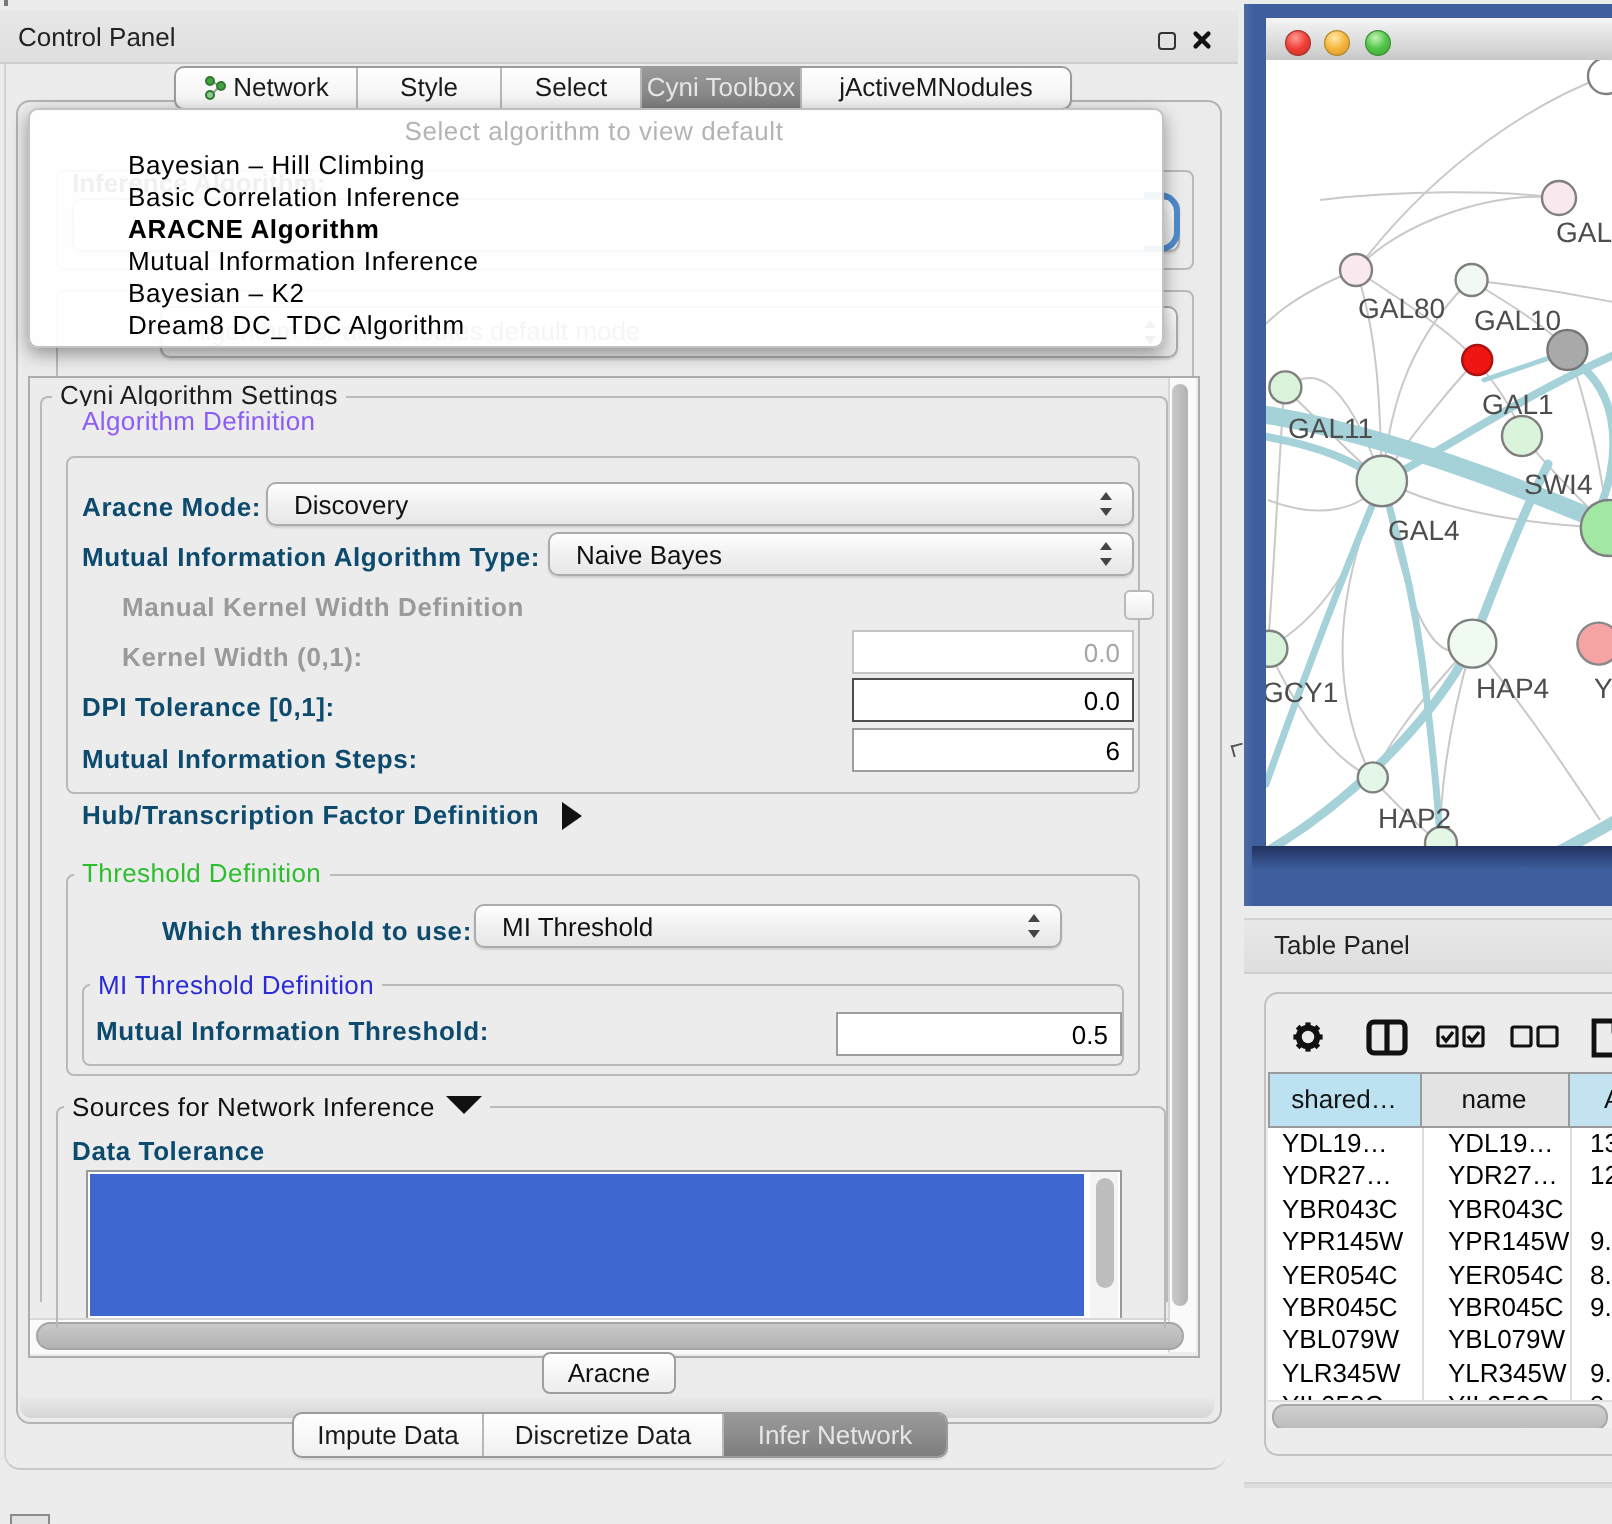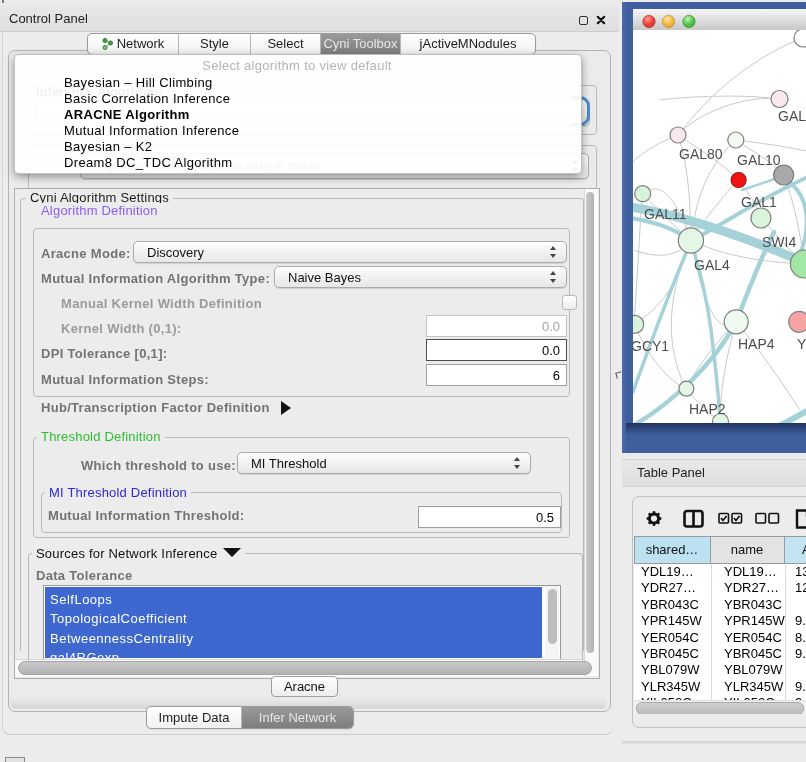--- a/index.html
+++ b/index.html
@@ -1,20 +1,20 @@
 <!DOCTYPE html>
 <html><head>
 <meta charset="utf-8">
 <style>
 html,body{margin:0;padding:0;}
 body{width:806px;height:762px;position:relative;overflow:hidden;background:#ececec;
   font-family:"Liberation Sans", sans-serif;-webkit-font-smoothing:antialiased;}
 .abs{position:absolute;}
 .b{font-weight:bold;}
-.lbl{position:absolute;font-size:13px;font-weight:bold;color:#737373;white-space:nowrap;letter-spacing:0.3px;}
+.lbl{position:absolute;font-size:13px;font-weight:bold;color:#0c4a6e;white-space:nowrap;letter-spacing:0.3px;}
 .glbl{position:absolute;font-size:13px;font-weight:bold;color:#9a9a9a;white-space:nowrap;letter-spacing:0.3px;margin-left:20px;}
 .grp{position:absolute;border:1px solid #b9b9b9;border-radius:4px;}
 .gtit{position:absolute;top:-8px;left:6px;background:#ececec;padding:0 4px;font-size:13px;white-space:nowrap;letter-spacing:0.2px;}
 .combo{position:absolute;border:1px solid #ababab;border-radius:5px;
   background:linear-gradient(#ffffff,#f2f2f2 45%,#e7e7e7);box-shadow:0 1px 1px rgba(0,0,0,0.12);
   font-size:13px;color:#111;}
 .ctext{position:absolute;left:13px;top:3px;}
 .carr{position:absolute;right:9px;top:50%;width:7px;height:12px;margin-top:-6px;}
 .carr:before{content:"";position:absolute;left:0;top:0;border-left:3.5px solid transparent;border-right:3.5px solid transparent;border-bottom:4.5px solid #444;}
 .carr:after{content:"";position:absolute;left:0;bottom:0;border-left:3.5px solid transparent;border-right:3.5px solid transparent;border-top:4.5px solid #444;}
@@ -128,29 +128,29 @@
 <div class="tf" style="left:418px;top:506px;width:141px;height:20px;border:1px solid #9d9d9d;color:#000;">
     <span>0.5</span>
   </div>
 
 <div class="grp" style="left:28px;top:553px;width:553px;height:110px;border-bottom:none;border-radius:4px 4px 0 0;"></div>
 <div class="gtit abs" style="left:32px;top:546px;color:#111;">Sources for Network Inference <span style="display:inline-block;width:0;height:0;border-left:9px solid transparent;border-right:9px solid transparent;border-top:9px solid #111;vertical-align:1px;margin-left:2px;"></span></div>
 <div class="lbl" style="left:36px;top:568px;">Data Tolerance</div>
 
 <div class="abs" style="left:43px;top:585px;width:516px;height:73px;background:#fff;border:1px solid #999;border-bottom:none;overflow:hidden;">
   <div style="position:absolute;left:1px;top:1px;width:497px;height:71px;background:#3e68cf;"></div>
-  <div style="position:absolute;left:6px;top:4px;font-size:13px;letter-spacing:0.5px;color:#fff;line-height:19.3px;">SelfLoops<br>TopologicalCoefficient<br>BetweennessCentrality<br>gal4RGexp</div>
   <div style="position:absolute;right:1px;top:0;width:14px;height:73px;background:#f4f4f4;"></div>
   <div style="position:absolute;right:3px;top:3px;width:9px;height:55px;background:#bdbdbd;border-radius:5px;"></div>
 </div>
 
 <div class="abs" style="left:271px;top:676px;width:65px;height:19px;background:linear-gradient(#ffffff,#ededed);border:1px solid #9e9e9e;border-radius:4px;text-align:center;font-size:13px;line-height:19px;color:#111;">Aracne</div>
 
 <div class="seg" style="left:146px;top:706px;height:21px;">
   <div style="width:94px;line-height:21px;">Impute Data</div>
+  <div style="width:119px;line-height:21px;">Discretize Data</div>
   <div class="sel" style="width:111px;line-height:21px;">Infer Network</div>
 </div>
 
 <div class="abs" style="left:14px;top:54px;width:566px;height:118px;background:rgba(255,255,255,0.93);border:1px solid rgba(120,120,120,0.45);border-radius:5px;box-shadow:0 3px 9px rgba(0,0,0,0.38);"></div>
 <div class="abs" style="left:14px;top:58px;width:566px;text-align:center;font-size:13px;color:#b4b4b4;letter-spacing:0.3px;">Select algorithm to view default</div>
 <div class="abs" style="left:17px;top:75px;font-size:13px;color:#000;line-height:16px;white-space:nowrap;letter-spacing:0.35px;margin-left:47px;">Bayesian – Hill Climbing<br>Basic Correlation Inference<br><span class="b">ARACNE Algorithm</span><br>Mutual Information Inference<br>Bayesian – K2<br>Dream8 DC_TDC Algorithm</div>
 
 <div class="abs" style="left:616px;top:372px;width:5px;height:5px;border-left:1.5px solid #555;border-top:1.5px solid #555;transform:rotate(-15deg);"></div>
 
 <div class="abs" style="left:5px;top:757px;width:18px;height:10px;background:#e2e2e2;border:1.5px solid #8a8a8a;"></div>

